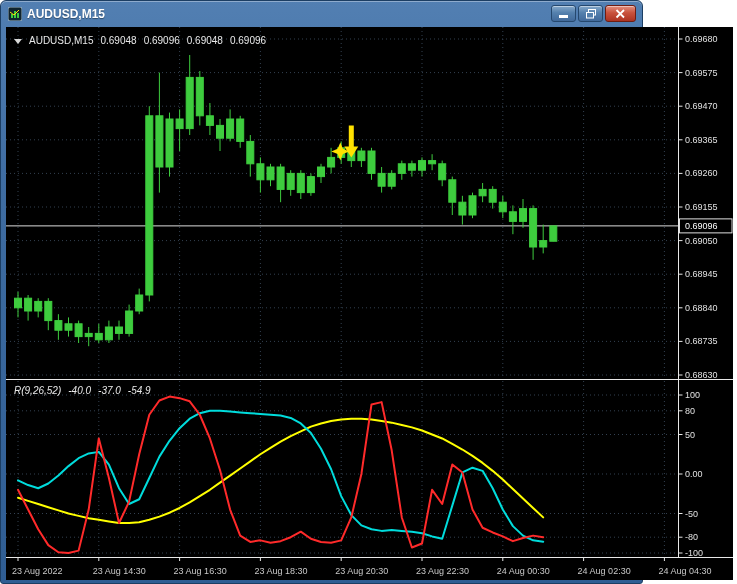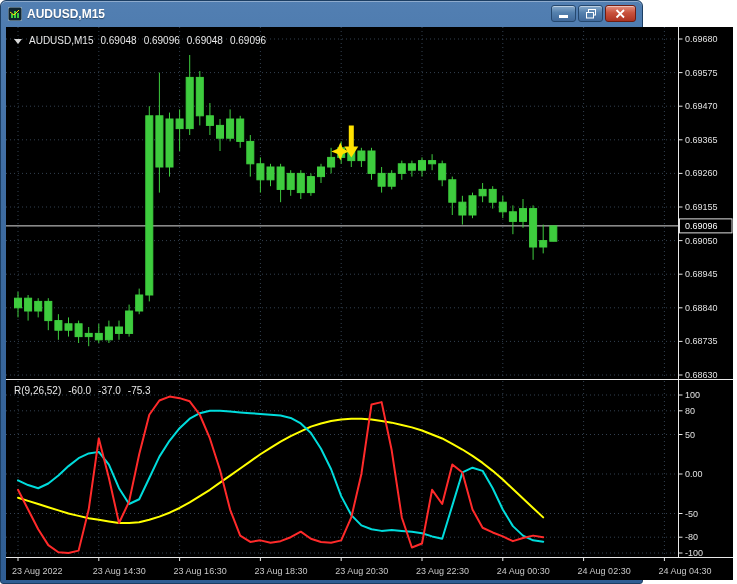--- a/index.html
+++ b/index.html
@@ -28,21 +28,21 @@
     background:linear-gradient(180deg,#e2907f 0%,#c9523d 45%,#ad3322 100%);
     border-color:#6e1d12;
   }
   .client{position:absolute;left:5px;top:26px;width:727px;height:553px;background:#000000;overflow:hidden;}
   .client svg{display:block;}
   .hdr{
     position:absolute;display:flex;align-items:center;gap:7px;color:#e8e8e8;
     font-size:10px;line-height:12px;pointer-events:none;white-space:nowrap;
   }
   .hdr.ohlc{left:8px;top:8px;}
-  .hdr.ind{left:8px;top:358px;}
+  .hdr.ind{left:8px;top:358px;font-style:italic;}
   .tri{
     width:0;height:0;border-left:4px solid transparent;border-right:4px solid transparent;
     border-top:5px solid #d8d8d8;pointer-events:auto;cursor:pointer;
   }
 </style>
 </head>
 <body>
 
 <div class="window">
   <div class="titlebar">
@@ -425,18 +425,18 @@
       <span class="tri"></span>
       <span>AUDUSD,M15</span>
       <span>0.69048</span>
       <span>0.69096</span>
       <span>0.69048</span>
       <span>0.69096</span>
     </div>
 
     <div class="hdr ind">
       <span>R(9,26,52)</span>
-      <span>-60.0</span>
+      <span>-40.0</span>
       <span>-37.0</span>
-      <span>-75.3</span>
+      <span>-54.9</span>
     </div>
   </div>
 </div>
 
 </body></html>

